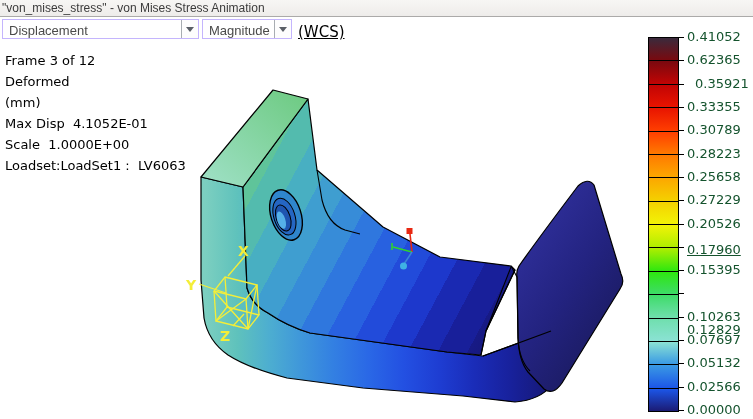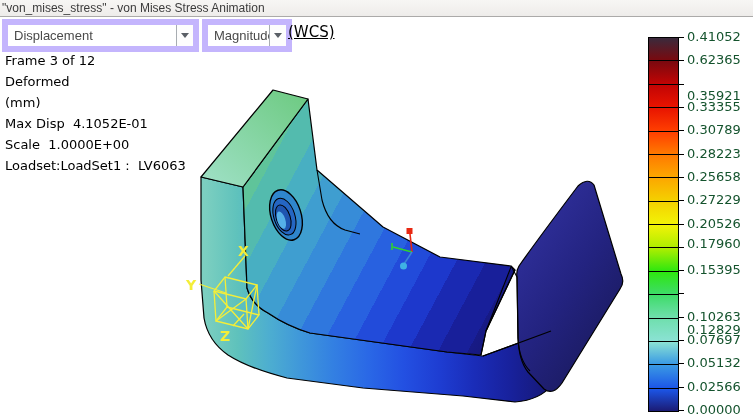--- a/index.html
+++ b/index.html
@@ -8,31 +8,31 @@
   #app{position:relative;width:753px;height:419px;background:#ffffff;}
 
   
   .titlebar{position:absolute;left:0;top:0;width:753px;height:16px;
     background:linear-gradient(#f7f6f4,#eeecea);
     border-bottom:1px solid #abaaa9;
     font-size:12px;color:#3b3b3b;line-height:16px;padding-left:2px;
     white-space:pre;}
 
   
-  .combo{position:absolute;top:19px;height:33px;background:#ffffff;
-    border:6px solid #c4b5fd;display:flex;box-sizing:border-box;}
+  .combo{position:absolute;top:19px;height:20px;background:#ffffff;
+    border:1px solid #c4b5fd;display:flex;box-sizing:border-box;}
   .combo-label{flex:1;font-size:13px;color:#4a4a4a;line-height:21px;
     padding-left:6px;white-space:pre;overflow:hidden;}
   .combo-arrow{width:16px;border-left:1px solid #a8adb2;display:flex;
     align-items:center;justify-content:center;background:#fdfdfd;}
   .tri{width:0;height:0;border-left:4px solid transparent;
     border-right:4px solid transparent;border-top:5px solid #5a5f66;}
   #combo-quantity{left:2px;width:197px;}
   #combo-component{left:202px;width:90px;}
-  .wcs{position:absolute;left:288px;top:23px;font-size:15px;color:#000;
+  .wcs{position:absolute;left:298px;top:23px;font-size:15px;color:#000;
     font-family:"DejaVu Sans", sans-serif;text-decoration:underline;}
 
   
   .info{position:absolute;left:5px;top:50px;font-family:"DejaVu Sans", sans-serif;
     font-size:13px;color:#000;}
   .info div{height:21px;line-height:21px;white-space:pre;}
 
   
   #legend-bar{position:absolute;left:648px;top:37px;width:29px;height:373px;
     border:1px solid #000;box-sizing:content-box;display:flex;flex-direction:column;}
@@ -214,35 +214,35 @@
         <div class="legend-band" style="background: linear-gradient(rgb(139, 226, 212), rgb(58, 154, 228));"></div>
         <div class="legend-band" style="background: linear-gradient(rgb(58, 154, 228), rgb(28, 86, 232));"></div>
         <div class="legend-band" style="background: linear-gradient(rgb(28, 86, 232), rgb(27, 27, 116));"></div>
       </div>
     <div id="legend-extras">
         <div class="legend-tick" style="left: 678px; top: 37px;"></div>
         <div class="legend-label" style="top: 29px;">0.41052</div>
         <div class="legend-tick" style="left: 678px; top: 60px;"></div>
         <div class="legend-label" style="top: 52px;">0.62365</div>
         <div class="legend-tick" style="left: 678px; top: 84px;"></div>
-        <div class="legend-label" style="top: 88px;">0.35921</div>
+        <div class="legend-label" style="top: 76px; margin-left: 8px;">0.35921</div>
         <div class="legend-tick" style="left: 678px; top: 107px;"></div>
         <div class="legend-label" style="top: 99px;">0.33355</div>
         <div class="legend-tick" style="left: 678px; top: 130px;"></div>
         <div class="legend-label" style="top: 122px;">0.30789</div>
         <div class="legend-tick" style="left: 678px; top: 154px;"></div>
         <div class="legend-label" style="top: 146px;">0.28223</div>
         <div class="legend-tick" style="left: 678px; top: 177px;"></div>
         <div class="legend-label" style="top: 169px;">0.25658</div>
         <div class="legend-tick" style="left: 678px; top: 200px;"></div>
         <div class="legend-label" style="top: 192px;">0.27229</div>
         <div class="legend-tick" style="left: 678px; top: 224px;"></div>
         <div class="legend-label" style="top: 216px;">0.20526</div>
         <div class="legend-tick" style="left: 678px; top: 247px;"></div>
-        <div class="legend-label" style="top: 236px;">0.17960</div>
+        <div class="legend-label" style="top: 242px; text-decoration: underline;">0.17960</div>
         <div class="legend-tick" style="left: 678px; top: 270px;"></div>
         <div class="legend-label" style="top: 262px; text-align: right;">0.15395</div>
         <div class="legend-tick" style="left: 678px; top: 293px;"></div>
         <div class="legend-label" style="top: 285px; margin-top: 37px;">0.12829</div>
         <div class="legend-tick" style="left: 678px; top: 317px;"></div>
         <div class="legend-label" style="top: 309px;">0.10263</div>
         <div class="legend-tick" style="left: 678px; top: 340px;"></div>
         <div class="legend-label" style="top: 332px;">0.07697</div>
         <div class="legend-tick" style="left: 678px; top: 363px;"></div>
         <div class="legend-label" style="top: 355px;">0.05132</div>

